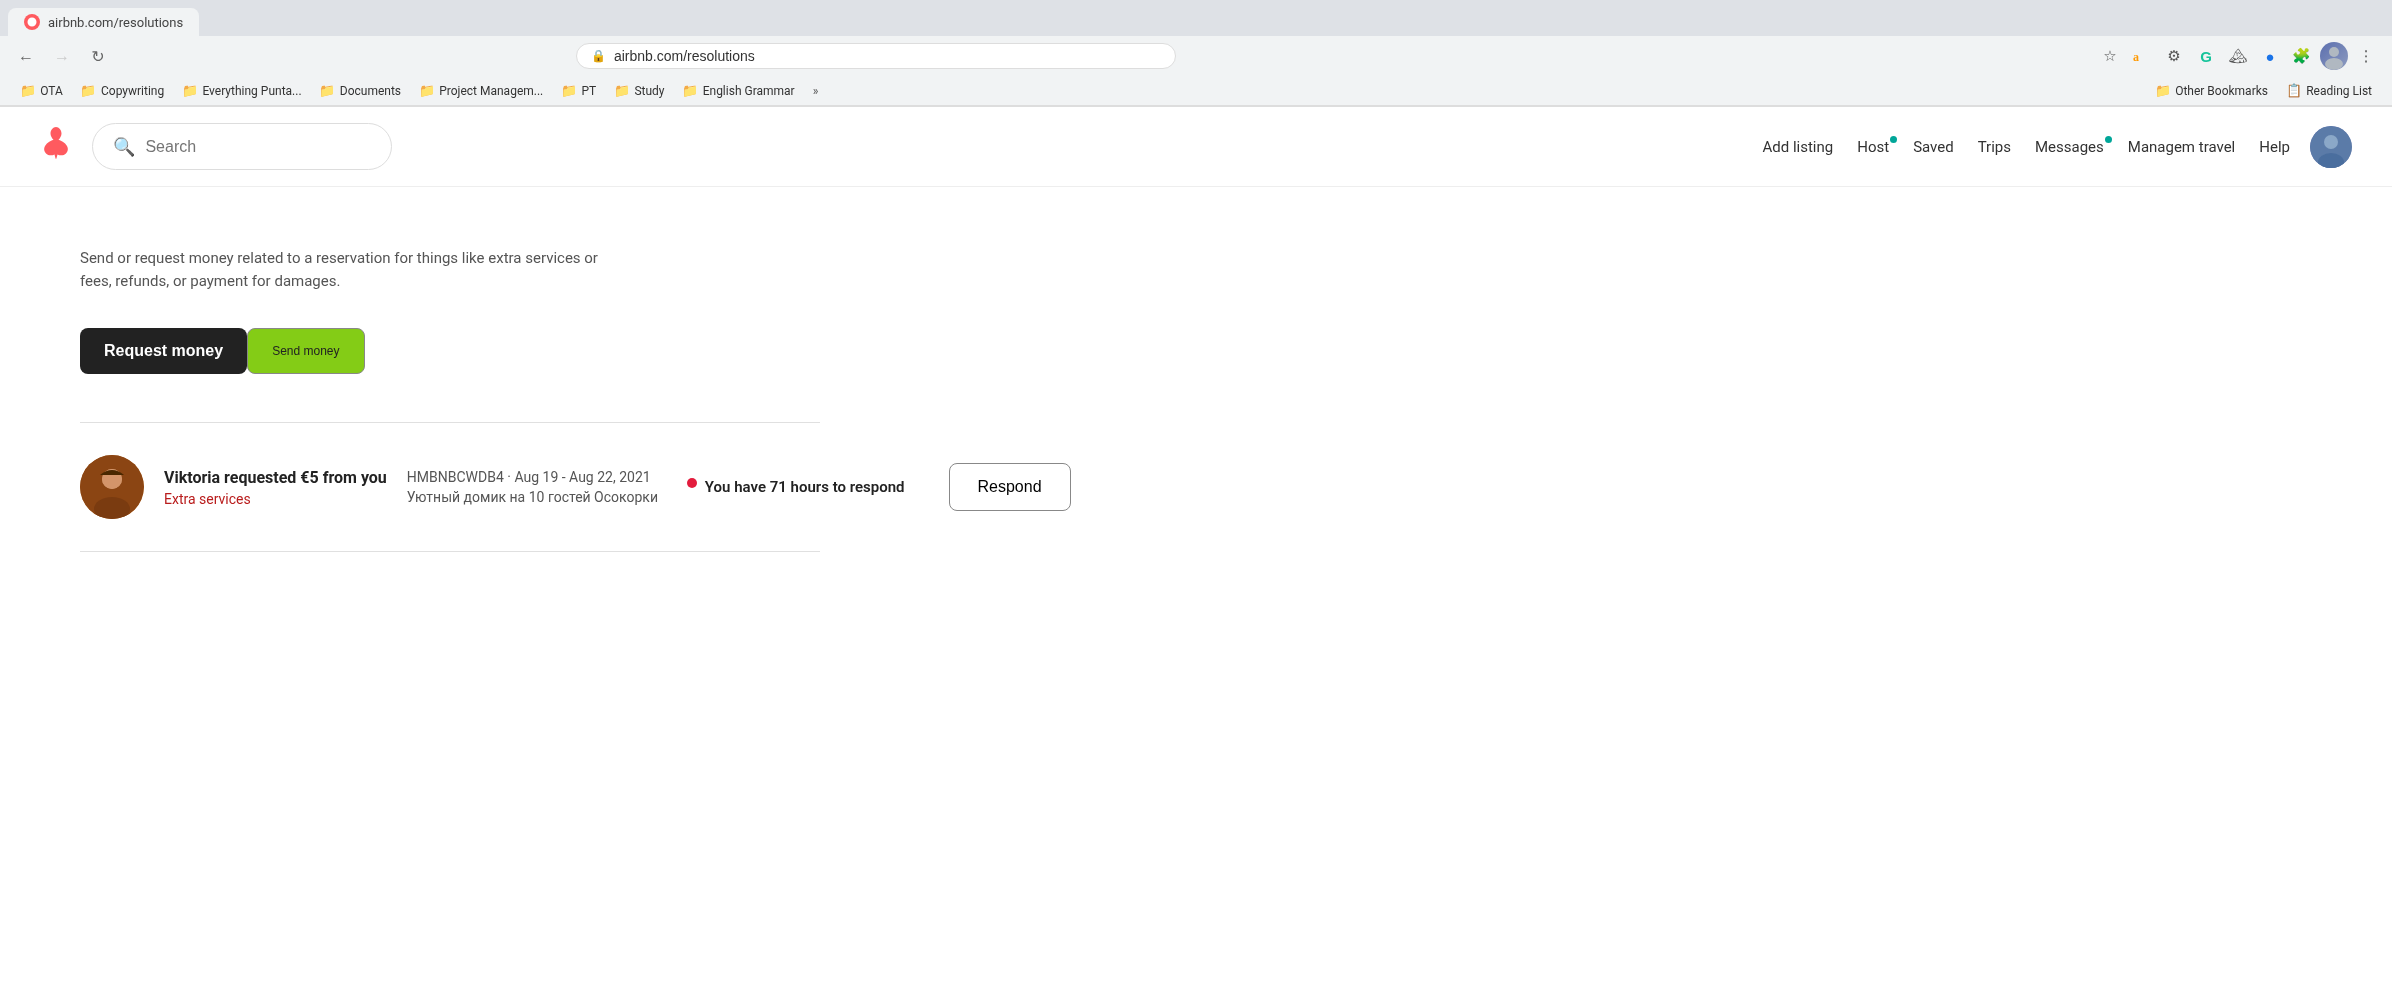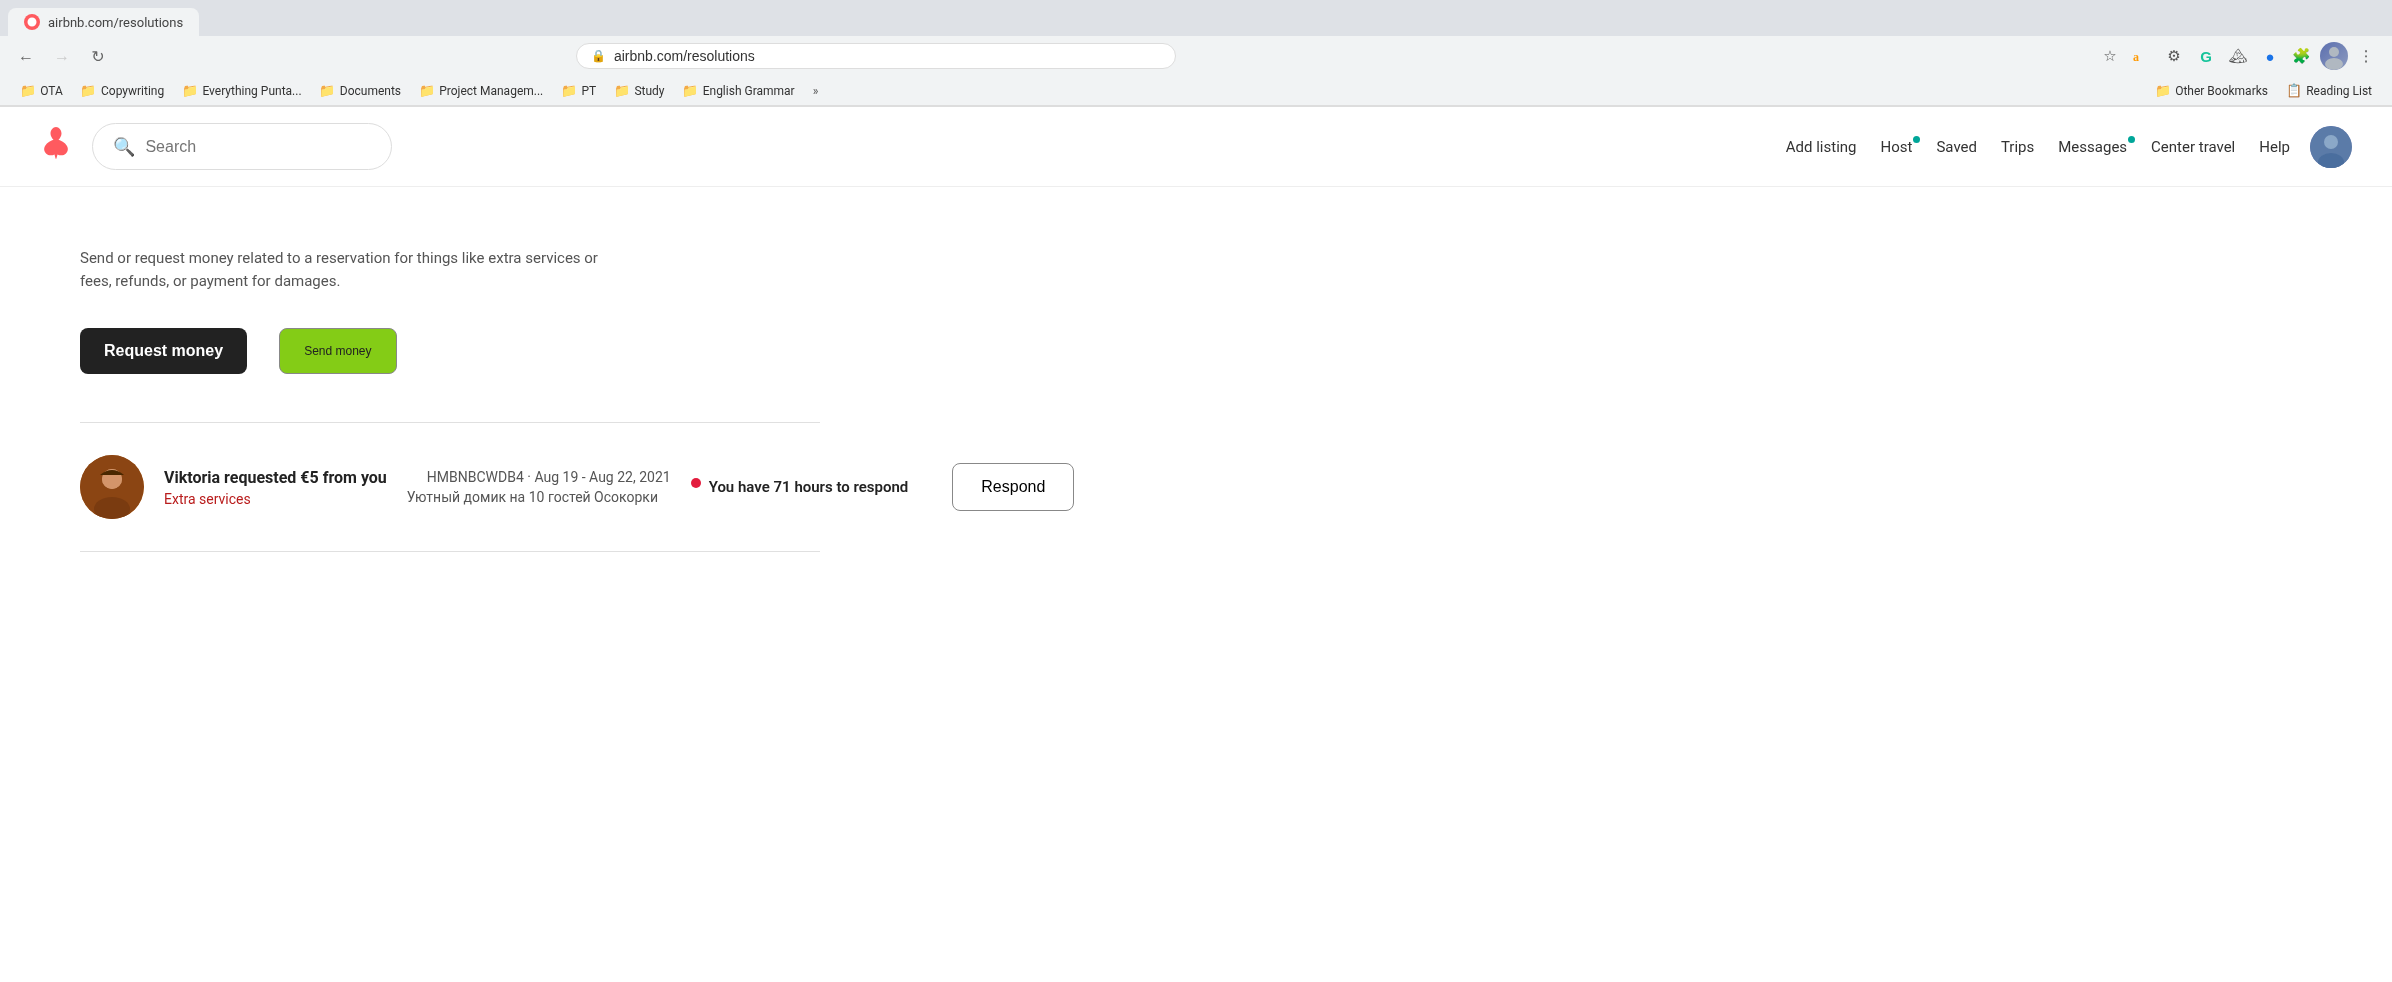--- a/index.html
+++ b/index.html
@@ -233,21 +233,21 @@
     }
     .page-subtitle {
       font-size: 15px;
       color: #555;
       max-width: 540px;
       line-height: 1.5;
       margin-bottom: 36px;
     }
     .action-buttons {
       display: flex;
-      gap: 32px;
+      gap: 0;
       margin-bottom: 48px;
     }
     .btn-primary {
       background: #222;
       color: #fff;
       border: none;
       border-radius: 8px;
       padding: 14px 24px;
       font-size: 16px;
       font-weight: 600;
@@ -287,21 +287,21 @@
       align-items: center;
       justify-content: center;
       overflow: hidden;
       flex-shrink: 0;
     }
     .requester-avatar svg { width: 100%; height: 100%; }
     .request-info { flex: 0 0 auto; min-width: 200px; }
     .request-name { font-size: 16px; font-weight: 700; color: #222; margin-bottom: 4px; }
     .request-type { font-size: 14px; color: #b91c1c; }
     .request-details { flex: 0 0 auto; min-width: 260px; }
-    .request-code { font-size: 14px; color: #555; margin-bottom: 4px; margin-left: 20px; }
+    .request-code { font-size: 14px; color: #555; margin-bottom: 4px; }
     .request-place { font-size: 14px; color: #555; }
     .request-status {
       display: flex;
       align-items: flex-start;
       gap: 8px;
       flex: 1;
       justify-content: flex-end;
       margin-right: 24px;
     }
     .status-dot {
@@ -446,21 +446,21 @@
       <span class="nav-link">
         <span>Host</span>
         <span class="dot"></span>
       </span>
       <span class="nav-link">Saved</span>
       <span class="nav-link">Trips</span>
       <span class="nav-link">
         <span>Messages</span>
         <span class="dot"></span>
       </span>
-      <span class="nav-link">Center travel</span>
+      <span class="nav-link">Managem travel</span>
       <span class="nav-link">Help</span>
     </nav>
 
     <div class="user-avatar">
       <svg width="42" height="42" viewBox="0 0 42 42">
         <circle cx="21" cy="21" r="21" fill="#5b7ba8"></circle>
         <circle cx="21" cy="16" r="7" fill="#8ba8c8"></circle>
         <ellipse cx="21" cy="36" rx="13" ry="9" fill="#4a6e9e"></ellipse>
       </svg>
     </div>

